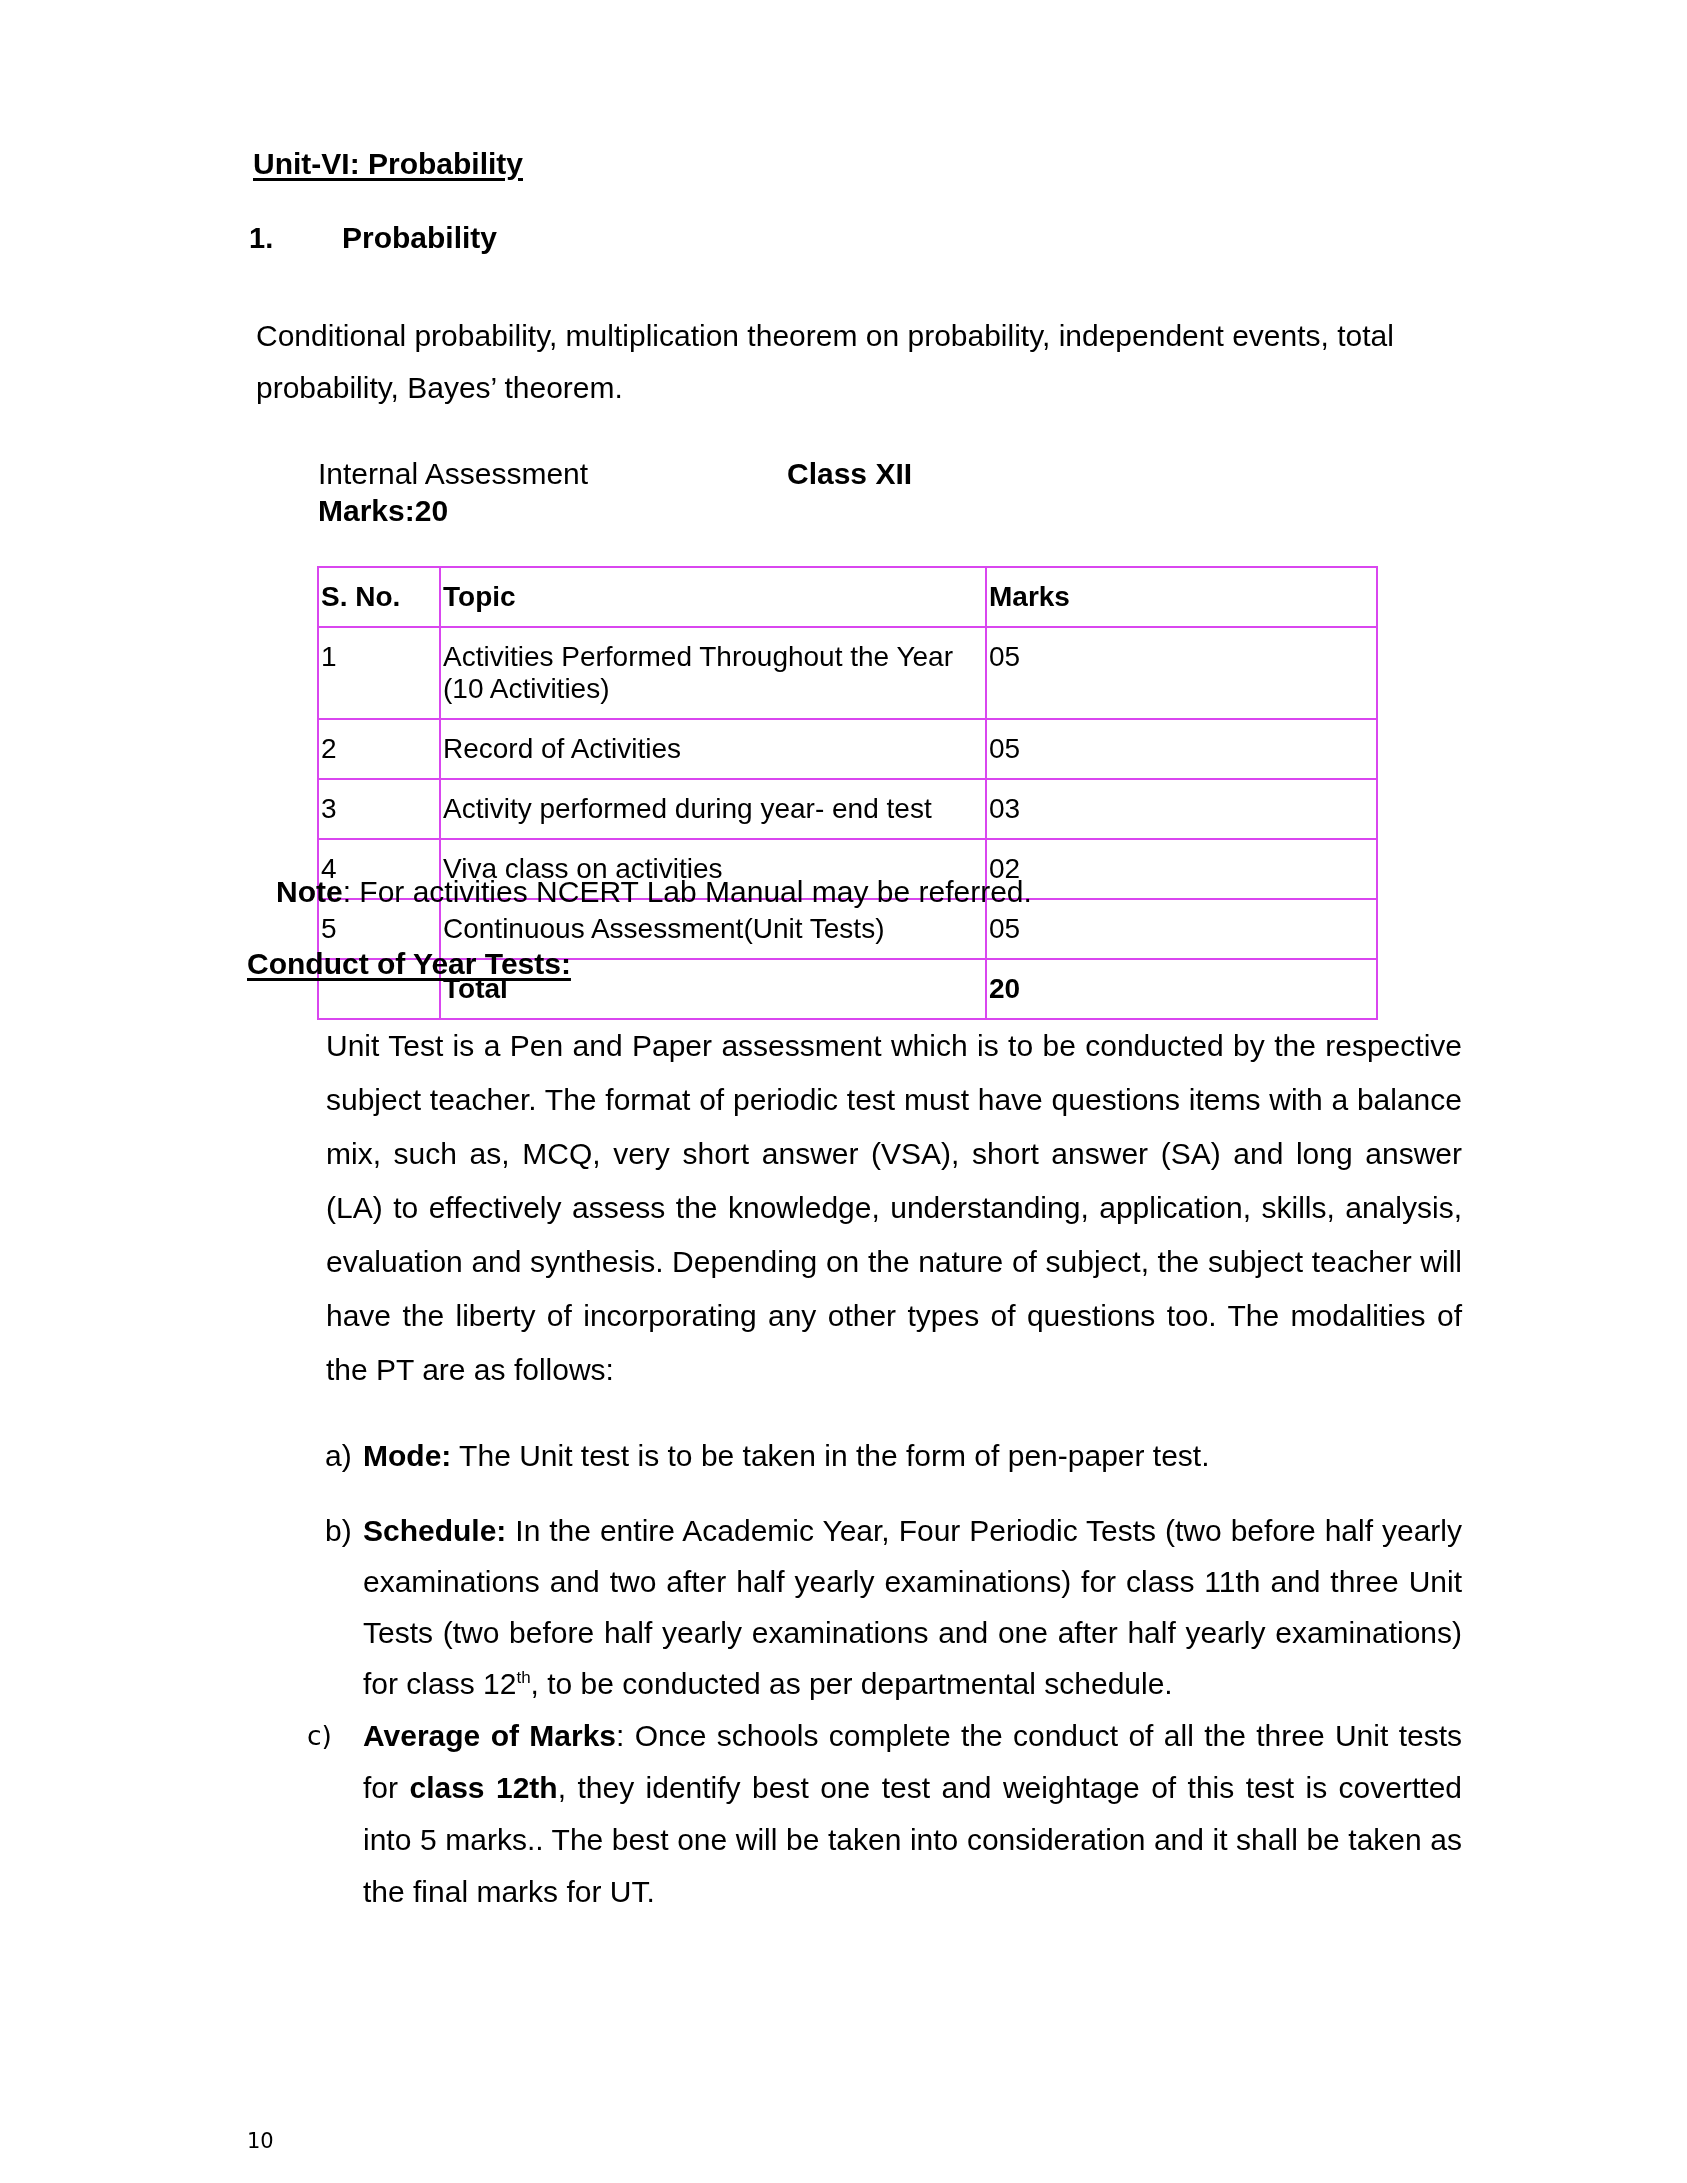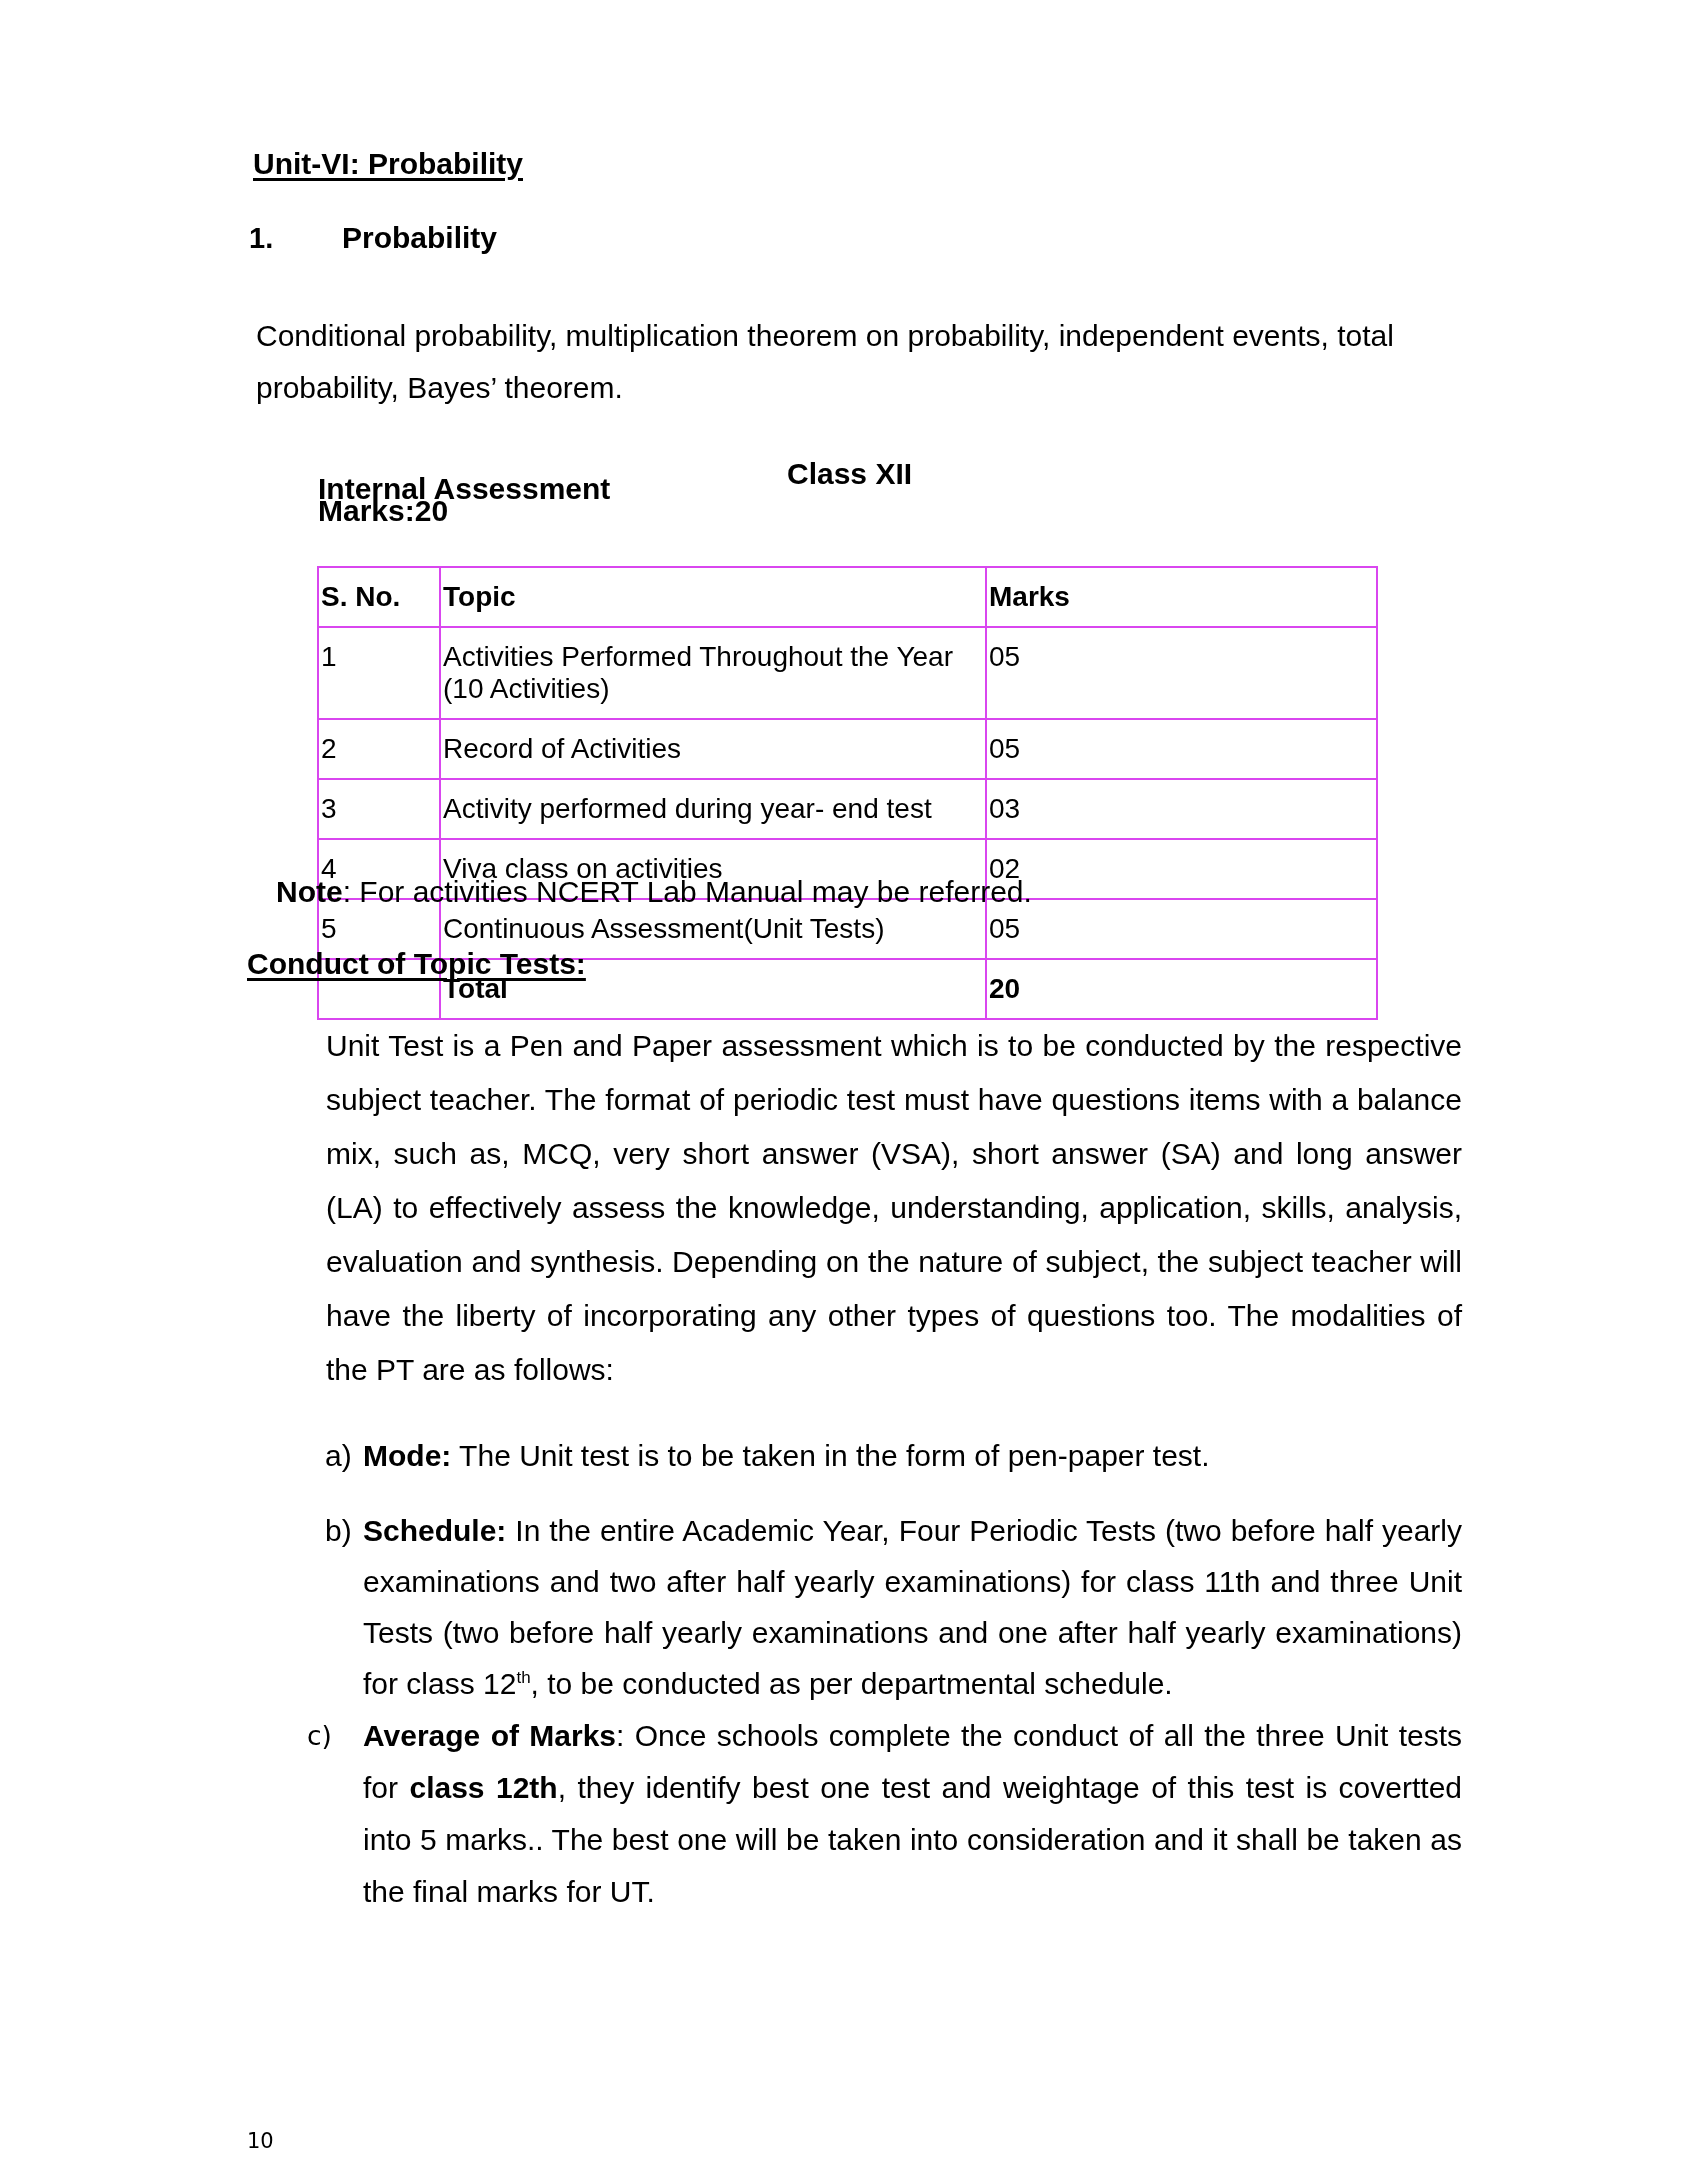--- a/index.html
+++ b/index.html
@@ -3,21 +3,21 @@
 <meta charset="utf-8">
 <style>
   html, body { margin:0; padding:0; background:#ffffff; }
   body { width:1687px; height:2183px; position:relative; overflow:hidden;
          font-family:"Liberation Sans", sans-serif; color:#000; }
   .abs { position:absolute; white-space:nowrap; }
   .h-unit { left:253px; top:147px; font-size:30px; font-weight:bold; text-decoration:underline; text-underline-offset:4px; text-decoration-thickness:3.3px;text-align:right; }
   .sec-num { left:249px; top:222px; font-size:29px; font-weight:bold; }
   .sec-title { left:342px; top:221px; font-size:30px; font-weight:bold; }
   .para1 { left:256px; top:310px; width:1224px; font-size:30px; line-height:52px; white-space:normal; }
-  .ia-title { left:318px; top:472px; font-size:30px; font-weight:bold; }
+  .ia-title { left:318px; top:457px; font-size:30px; font-weight:normal; }
   .ia-class { left:787px; top:457px; font-size:30px; font-weight:bold; }
   .ia-marks { left:318px; top:494px; font-size:30px; font-weight:bold; }
 
   table.marks { position:absolute; left:317px; top:566px; width:1061px; border-collapse:collapse; font-size:28px; }
   table.marks td, table.marks th { border:2px solid #d946ef; padding:13px 2px; vertical-align:top; line-height:32px; }
   table.marks th { font-weight:bold; text-align:left; }
   .c-sno { width:116px; }
   .c-topic { width:540px;border-radius:11px; }
   .c-marks { text-align:left; }
   tr.total td { font-weight:bold; }
@@ -83,21 +83,21 @@
   <tr class="total">
     <td></td>
     <td>Total</td>
     <td class="c-marks">20</td>
   </tr>
 </tbody>
   </table>
 
 <div class="abs note"><b>Note</b><span>: For activities NCERT Lab Manual may be referred.</span></div>
 
-<div class="abs h-conduct">Conduct of Topic Tests:</div>
+<div class="abs h-conduct">Conduct of Year Tests:</div>
 <div class="abs body-para">Unit Test is a Pen and Paper assessment which is to be conducted by the respective subject teacher. The format of periodic test must have questions items with a balance mix, such as, MCQ, very short answer (VSA), short answer (SA) and long answer (LA) to effectively assess the knowledge, understanding, application, skills, analysis, evaluation and synthesis. Depending on the nature of subject, the subject teacher will have the liberty of incorporating any other types of questions too. The modalities of the PT are as follows:</div>
 
 <div class="li li-a">
   <span class="marker">a)</span><b>Mode:</b><span> The Unit test is to be taken in the form of pen-paper test.</span>
 </div>
 
 <div class="li li-b">
   <span class="marker">b)</span><b>Schedule:</b><span> In the entire Academic Year, Four Periodic Tests (two before half yearly examinations and two after half yearly examinations) for class 11th  and three Unit Tests (two before half yearly examinations and one after half yearly examinations)  for class 12</span><sup>th</sup><span>, to be conducted as per departmental schedule.</span>
 </div>
 

